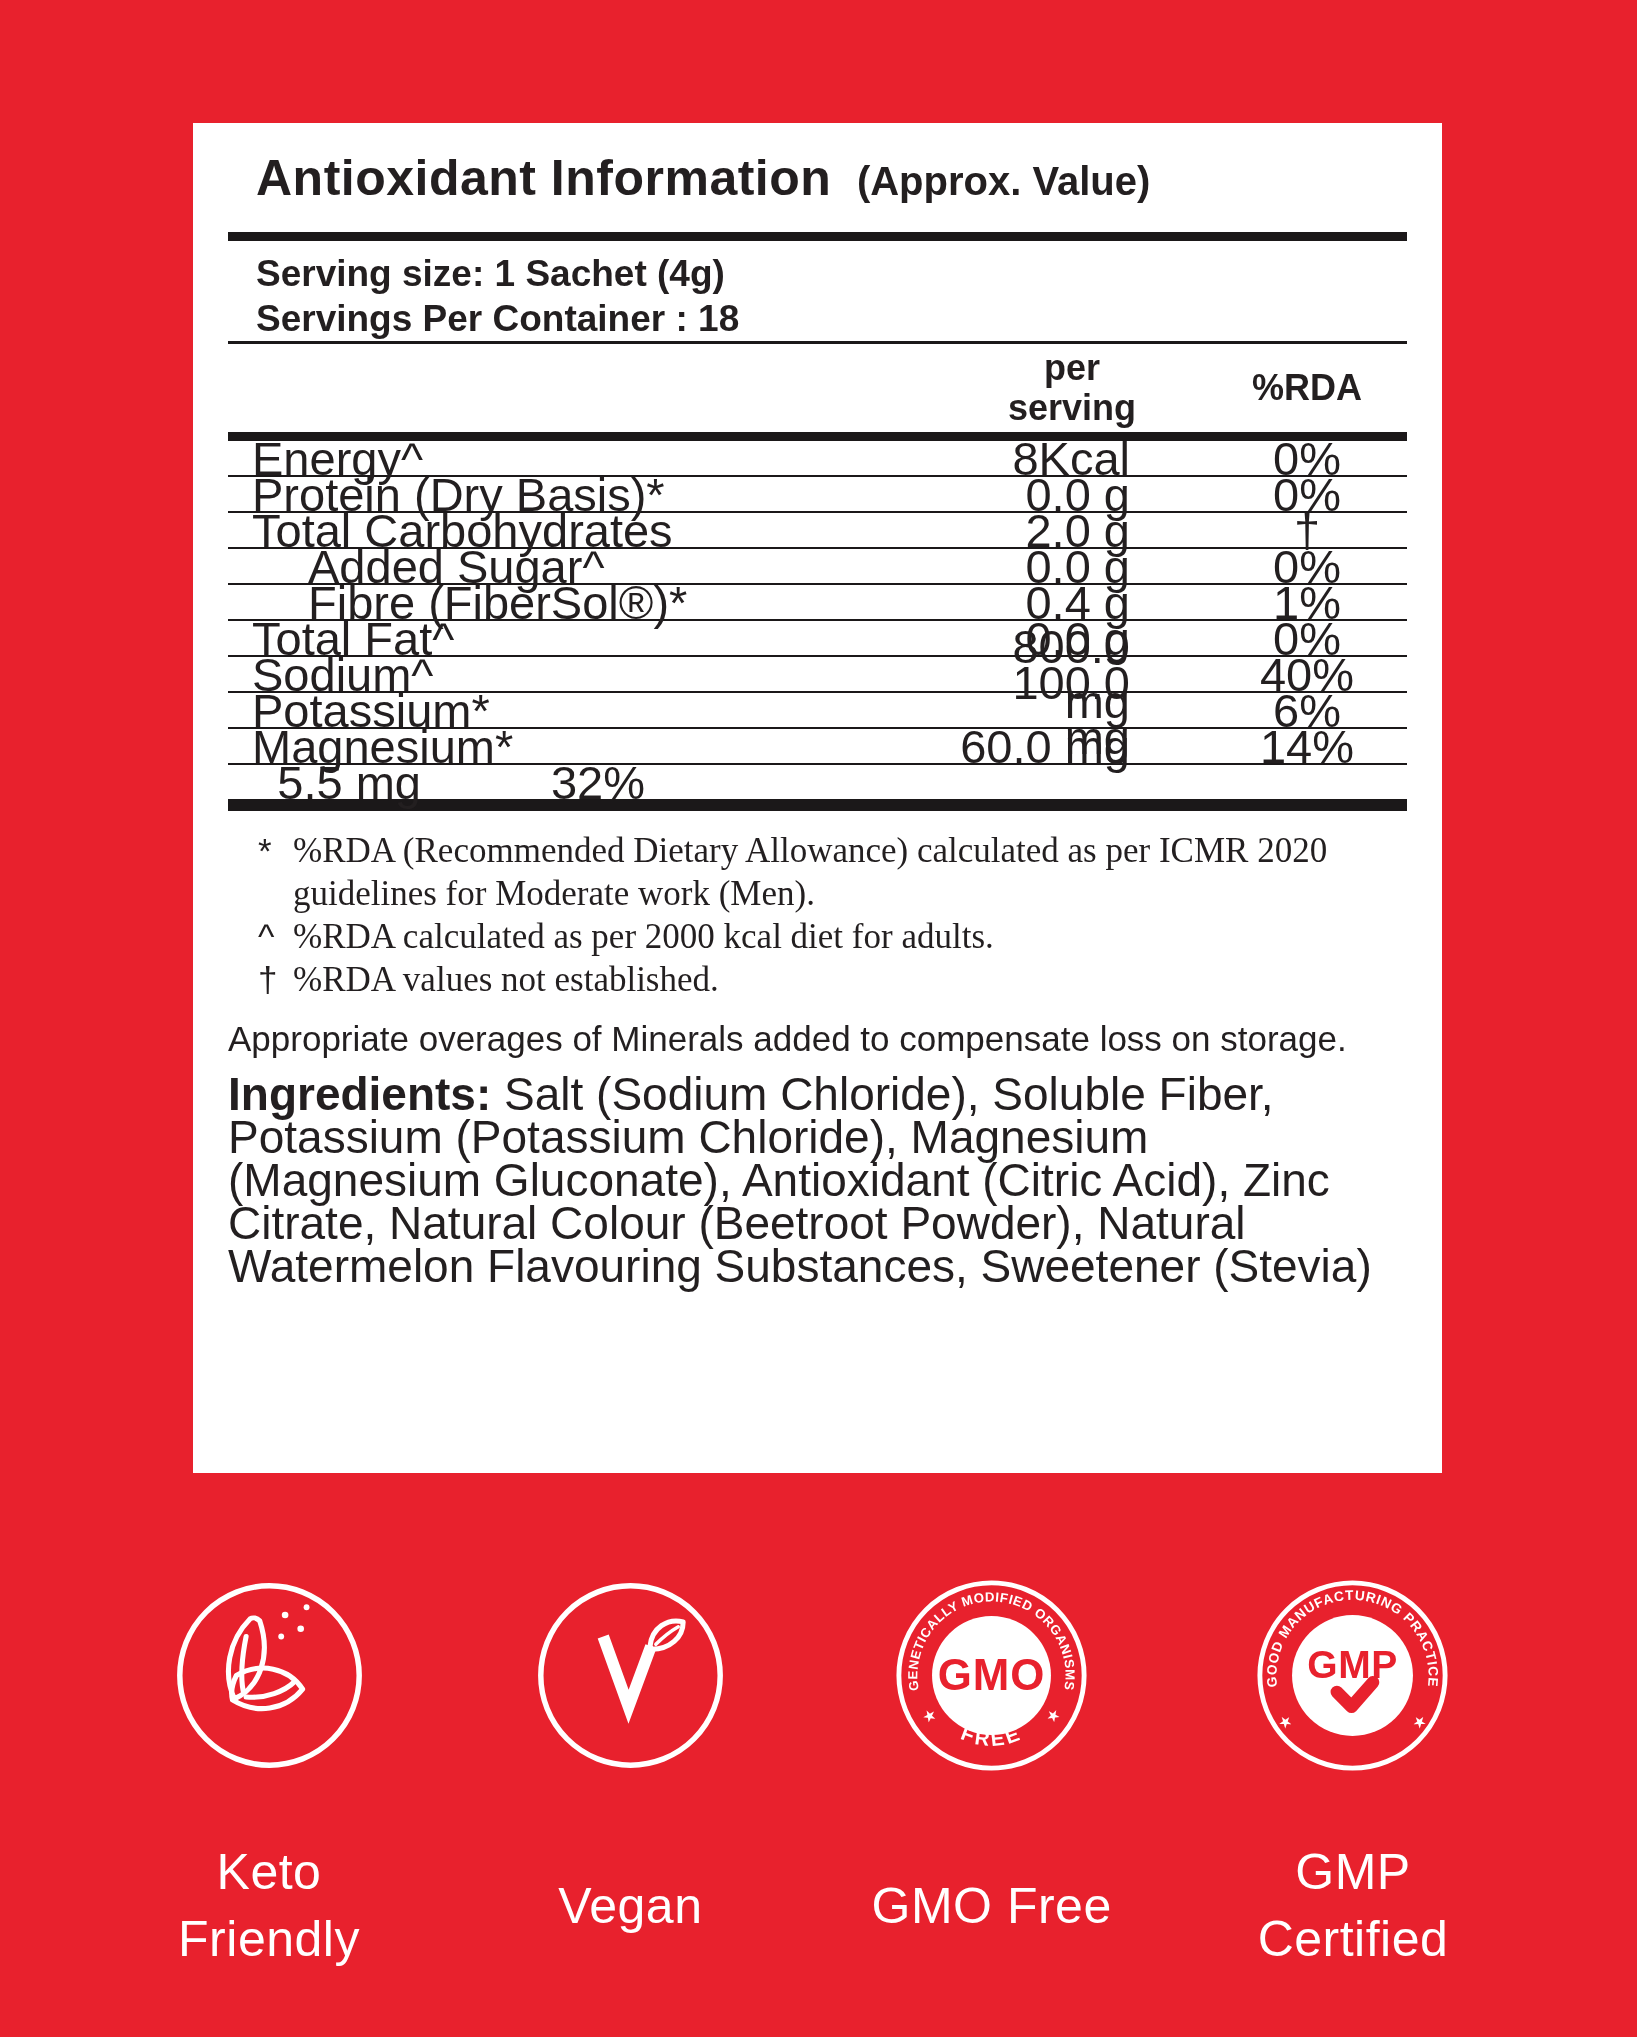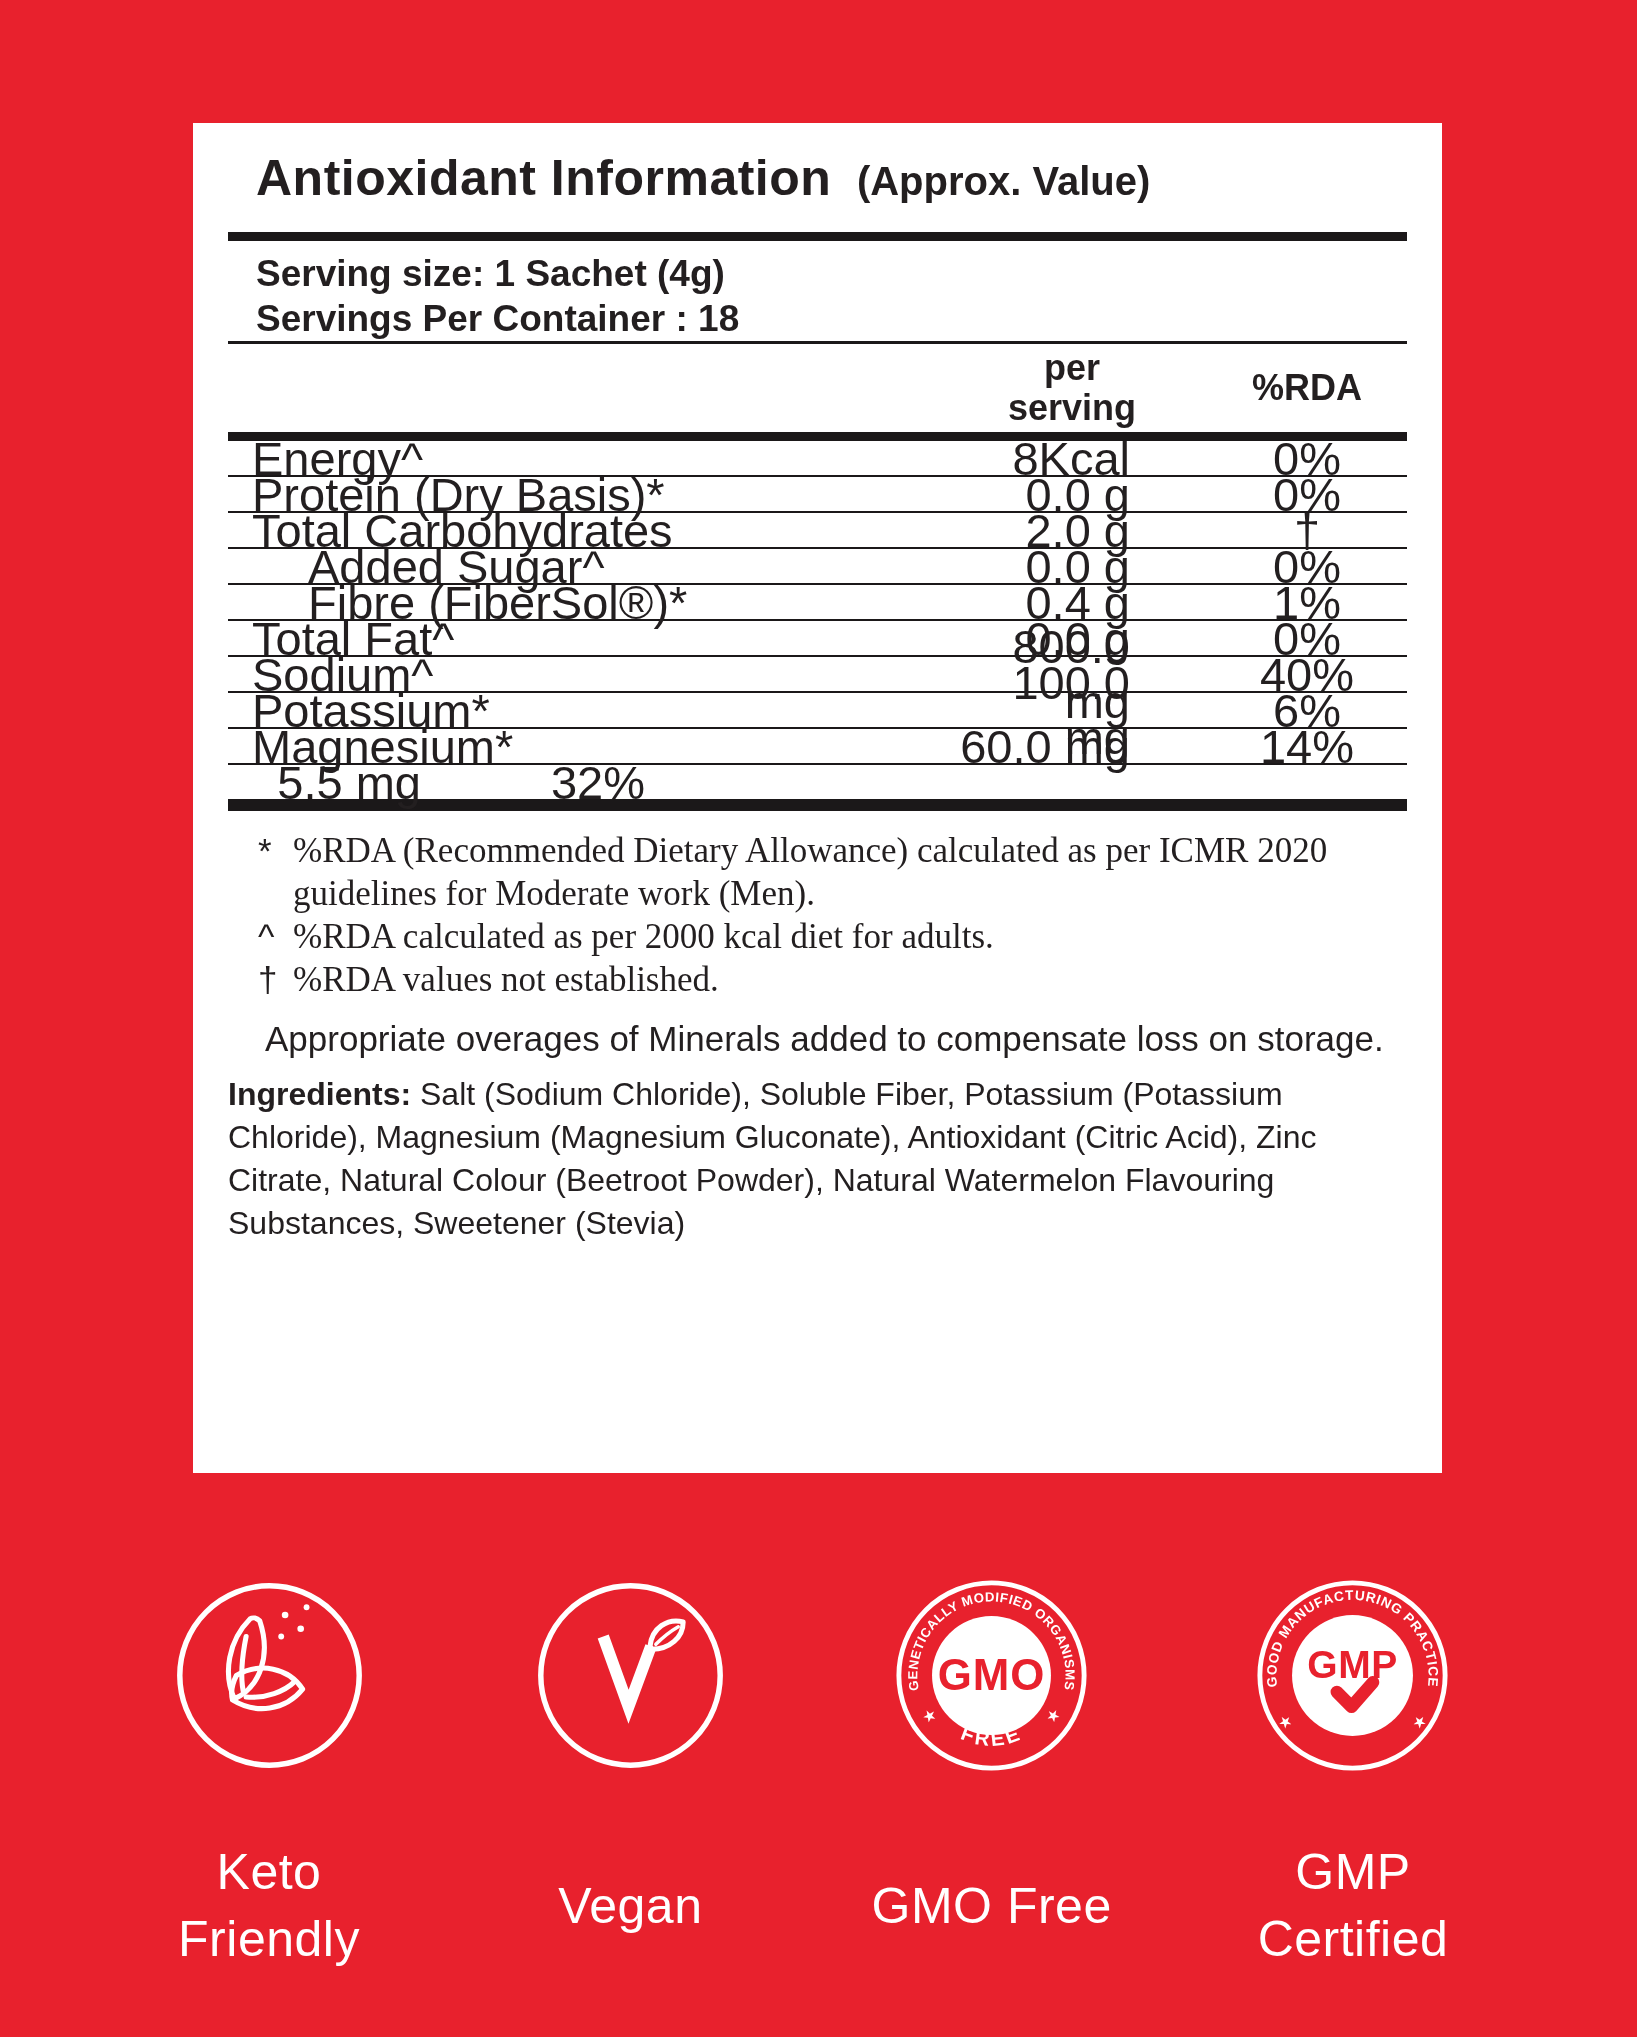--- a/index.html
+++ b/index.html
@@ -33,22 +33,22 @@
   .nt-row.first { border-top:none; }
   .nt-label { flex:1; padding-left:24px; }
   .nt-label.ind1 { padding-left:52px; }
   .nt-label.ind2 { padding-left:80px; }
   .nt-value { width:270px; text-align:right; box-sizing:border-box; padding-right:77px; }
   .nt-rda { width:200px; text-align:center; }
   .footnotes { margin-top:18px; }
   .fn { display:flex; font-size:35px; line-height:43px; }
   .fn-marker { width:35px; margin-left:30px; }
   .fn-text { flex:1;font-family:Liberation Serif, serif; }
-  .overages { margin-top:16px; font-size:35px; line-height:44px;margin-left:37px; }
-  .ingredients { margin-top:12px; font-size:32px; line-height:43px; }
+  .overages { margin-top:16px; font-size:35px; line-height:44px; }
+  .ingredients { margin-top:12px; font-size:46px; line-height:43px; }
   .ingredients b { font-weight:700; }
   .badges {
     position:absolute; left:104px; top:1578px; width:1414px;
     display:flex; justify-content:space-between;
   }
   .badge { width:330px; display:flex; flex-direction:column; align-items:center; }
   .badge-icon { width:195px; height:195px; }
   .badge-label {
     margin-top:58px; height:150px;
     display:flex; flex-direction:column; align-items:center; justify-content:center;

